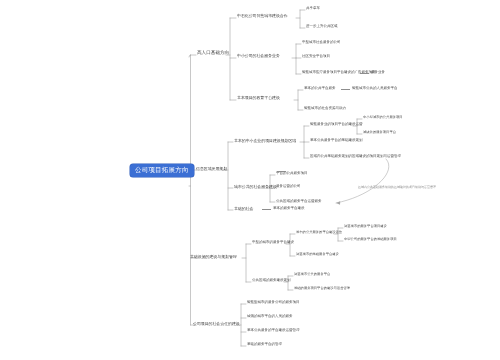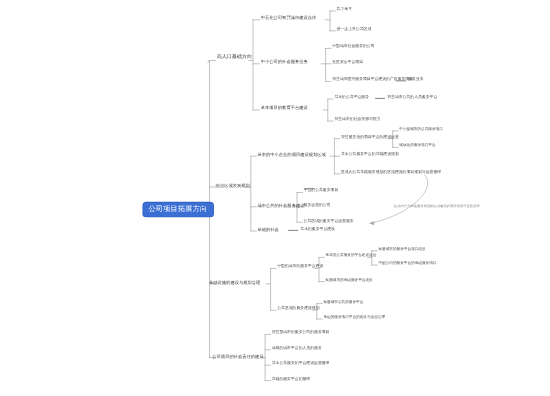--- a/index.html
+++ b/index.html
@@ -110,21 +110,21 @@
 
       <path d="M237 325 L241 325"></path>
       <path d="M241 304 L241 346"></path>
       <path d="M241 304 L246 304"></path>
       <path d="M241 318 L246 318"></path>
       <path d="M241 332 L246 332"></path>
       <path d="M241 346 L246 346"></path>
     </g>
   </svg>
 
-  <div class="node root" style="left:130px;top:184px;">公司项目拓展方向</div>
+  <div class="node root" style="left:130px;top:164px;">公司项目拓展方向</div>
 
   <div class="node lvl2" style="left:197px;top:51px;">高人口基础方向</div>
 
   <div class="node lvl3" style="left:237px;top:14px;">中石化公司智慧城市建设合作</div>
   <div class="node lvl4" style="left:306px;top:7px;">共享单车</div>
   <div class="node lvl4" style="left:306px;top:25px;">进一步上升公共区域</div>
 
   <div class="node lvl3" style="left:237px;top:54px;">中小公司的社会服务业务</div>
   <div class="node lvl4" style="left:302px;top:41px;">中型城市社会服务的公司</div>
   <div class="node lvl4" style="left:302px;top:55px;">社区安全平台项目</div>

